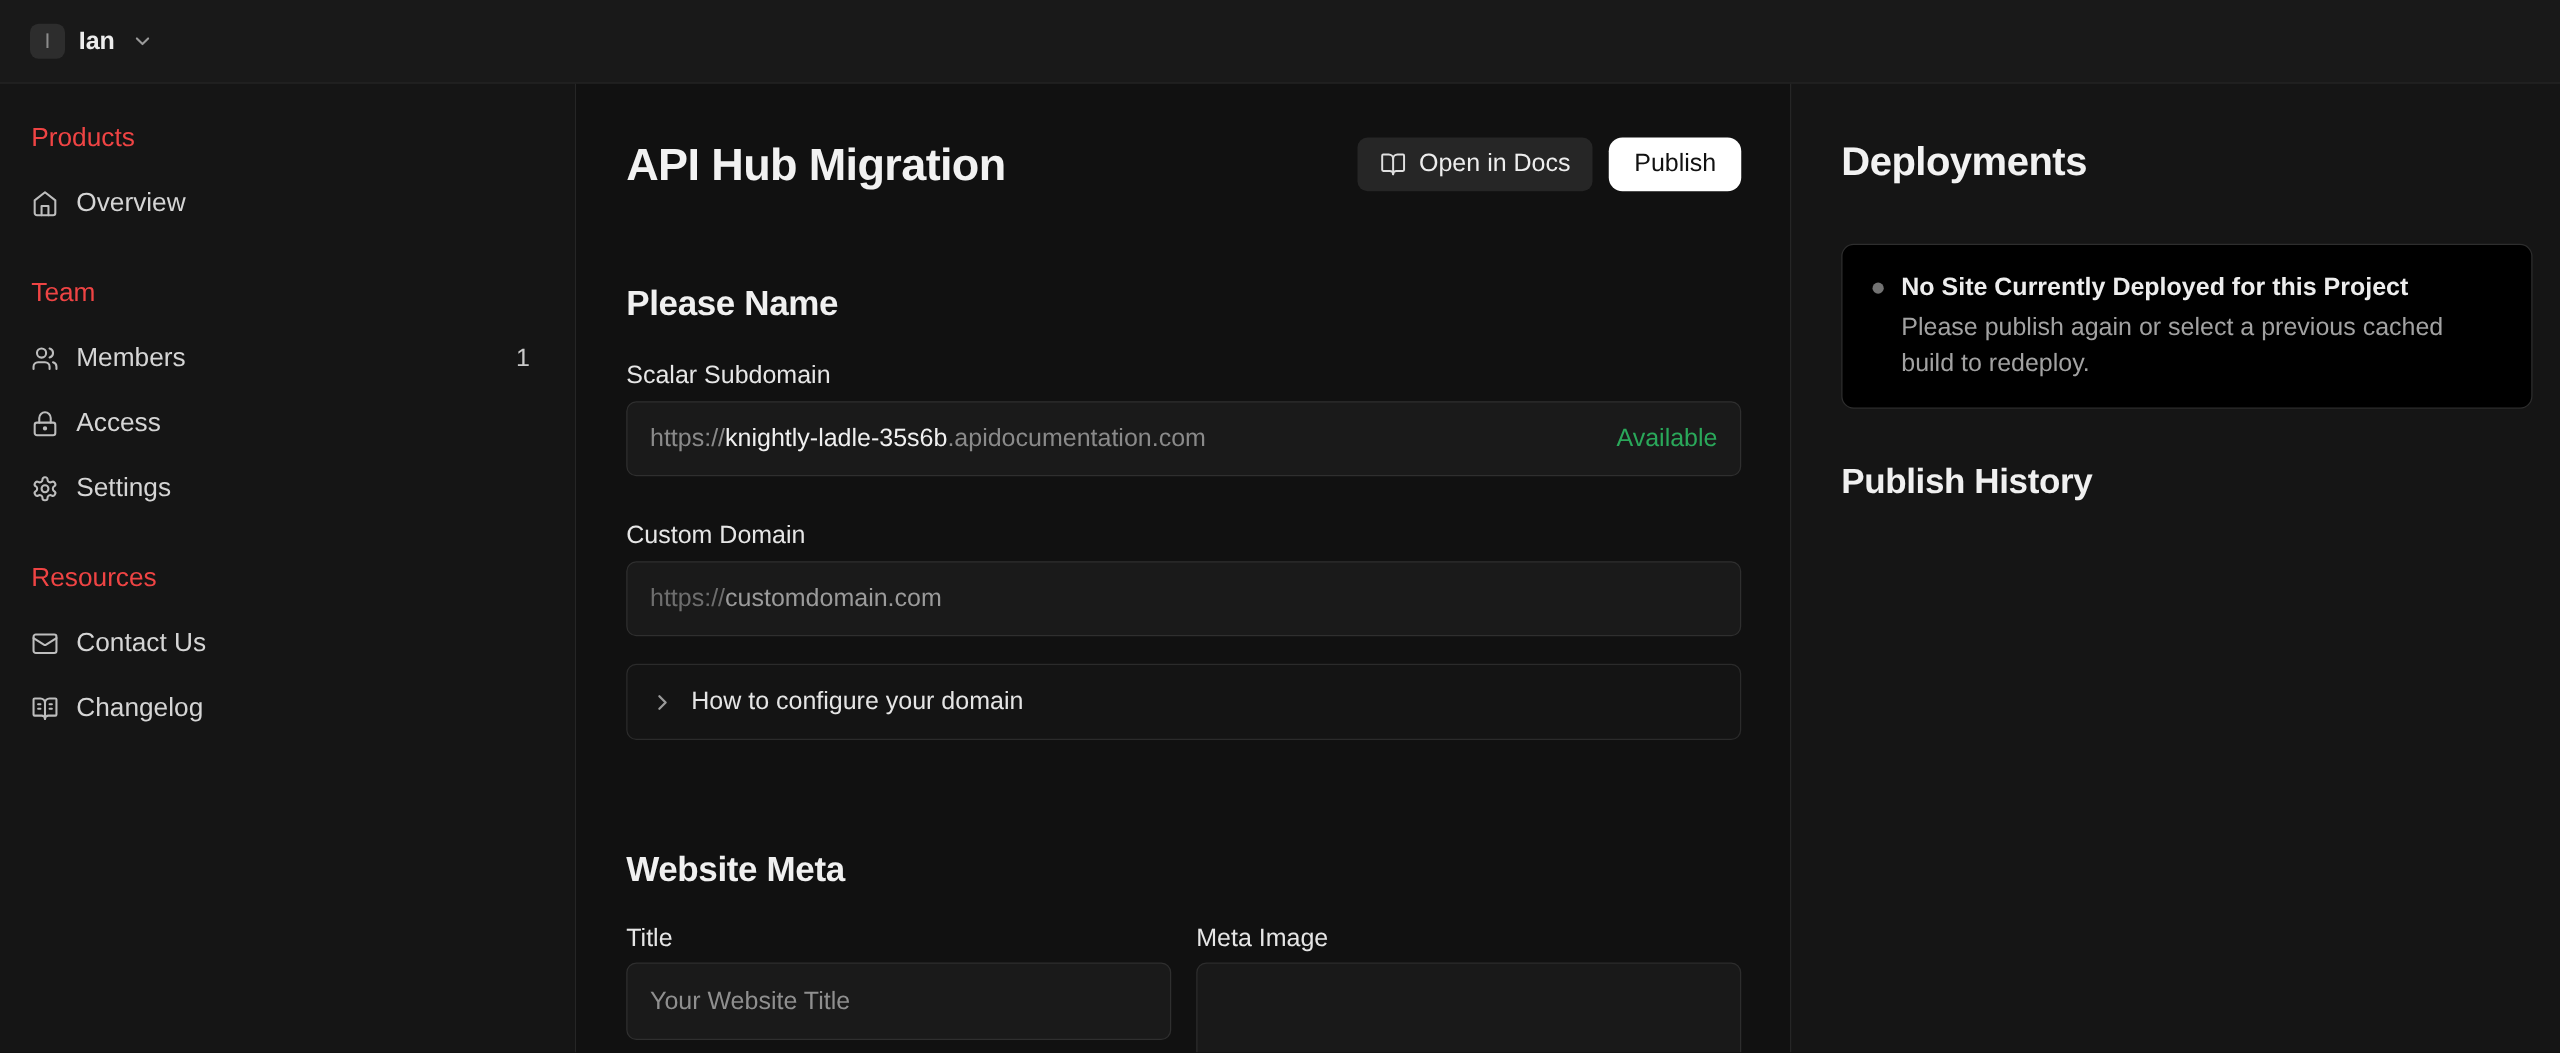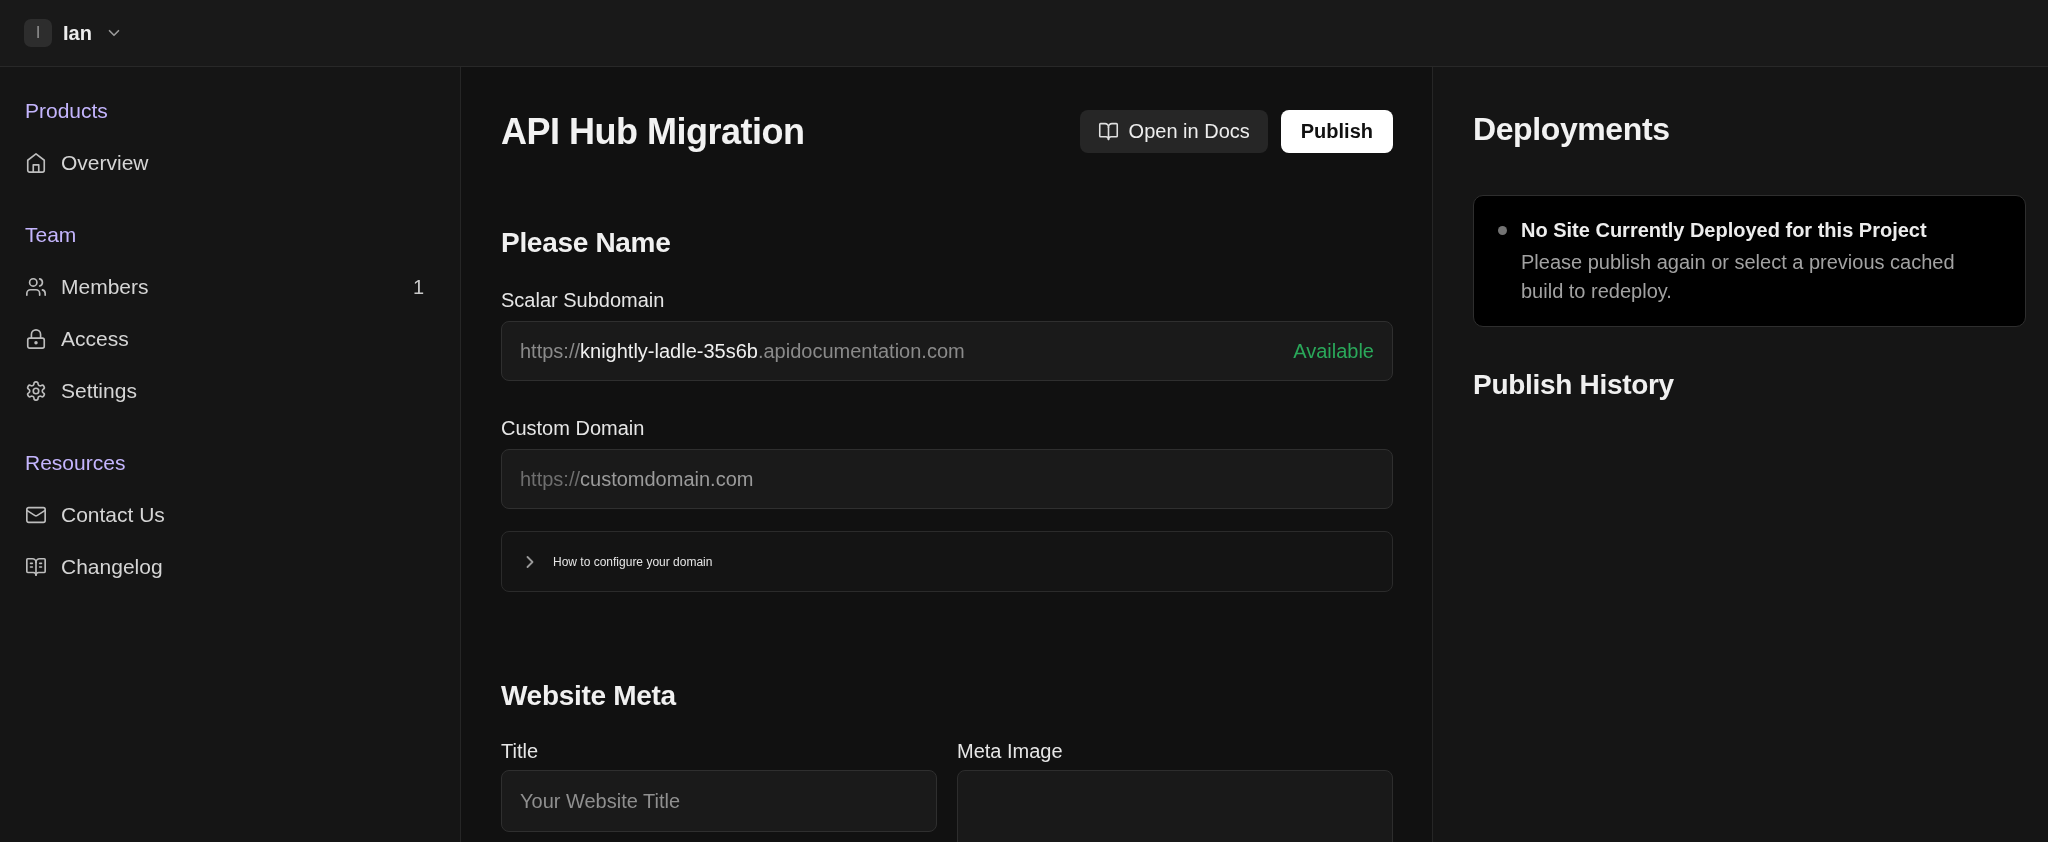--- a/index.html
+++ b/index.html
@@ -26,41 +26,41 @@
   .topbar .chev { color:#9a9a9a; margin-left:2px; }
 
   
   .sidebar {
     position:absolute; top:67px; left:0; bottom:0; width:461px;
     background:#151515; border-right:1px solid #262626;
     padding:18px 36px 0 25px;
   }
   .side-section + .side-section { margin-top:20px; }
   .side-header { height:52px; display:flex; align-items:center;
-    color:#c4b5fd; font-size:21px; }
+    color:#ef4444; font-size:21px; }
   .side-item { height:52px; display:flex; align-items:center; gap:14px;
     color:#d5d5d5; font-size:21px; cursor:pointer; }
   .side-item .ico { color:#bdbdbd; flex:0 0 auto; display:flex; }
   .side-item .grow { flex:1; }
   .side-badge { color:#c9c9c9; font-size:20px; }
 
   
   .main {
     position:absolute; top:67px; left:461px; width:971px; bottom:0;
     background:#111111; padding:0 39px 0 40px; overflow:hidden;
   }
   .main-header { margin-top:43px; display:flex; align-items:center; justify-content:space-between;gap:32px; }
   .page-title { font-size:36px; line-height:43px; font-weight:700;
     color:#f2f2f2; letter-spacing:-0.5px; }
   .header-actions { display:flex; gap:13px; }
   .btn { height:43px; border:none; border-radius:8px; display:flex;
     align-items:center; gap:10px; font-family:inherit; font-size:20px; cursor:pointer; }
   .btn-secondary { background:#262626; color:#ededed; padding:0 18px; font-weight:500; }
   .btn-secondary .ico { color:#e0e0e0; display:flex; }
-  .btn-primary  { background:#ffffff; color:#111111; padding:0 20px; font-weight:700; }
+  .btn-primary  { background:#ffffff; color:#111111; padding:0 20px; font-weight:400;border-radius:11px; }
 
   .section-heading { margin-top:72px; font-size:28px; line-height:36px;
     font-weight:600; color:#f0f0f0; letter-spacing:-0.3px; }
   .field-label { margin-top:26px; font-size:20px; line-height:26px;
     color:#e6e6e6; font-weight:500; }
   .field-label.spaced { margin-top:34px; }
 
   .input-box {
     margin-top:8px; height:60px; border-radius:8px;
     background:#1a1a1a; border:1px solid #2f2f2f;
@@ -72,21 +72,21 @@
   .val   { color:#f0f0f0; font-weight:500; }
   .ph    { color:#9b9b9b; }
   .status-ok { font-size:20px; }
 
   .howto {
     margin-top:22px; height:61px; border-radius:8px;
     background:#141414; border:1px solid #2b2b2b;
     display:flex; align-items:center; gap:13px; padding:0 18px; cursor:pointer;
   }
   .howto .chev { color:#9a9a9a; display:flex; }
-  .howto-label { color:#e5e5e5; font-size:12px; }
+  .howto-label { color:#e5e5e5; font-size:20px; }
 
   .meta-heading { margin-top:86px; }
   .meta-grid { display:grid; grid-template-columns:1fr 1fr; column-gap:20px; }
   .meta-grid .field-label { margin-top:24px; }
   .text-input {
     margin-top:6px; height:62px; width:100%; border-radius:8px;
     background:#1a1a1a; border:1px solid #2f2f2f; color:#ededed;
     font-family:inherit; font-size:20px; padding:11px 18px; outline:none;
   }
   .text-input::placeholder { color:#8f8f8f; }

